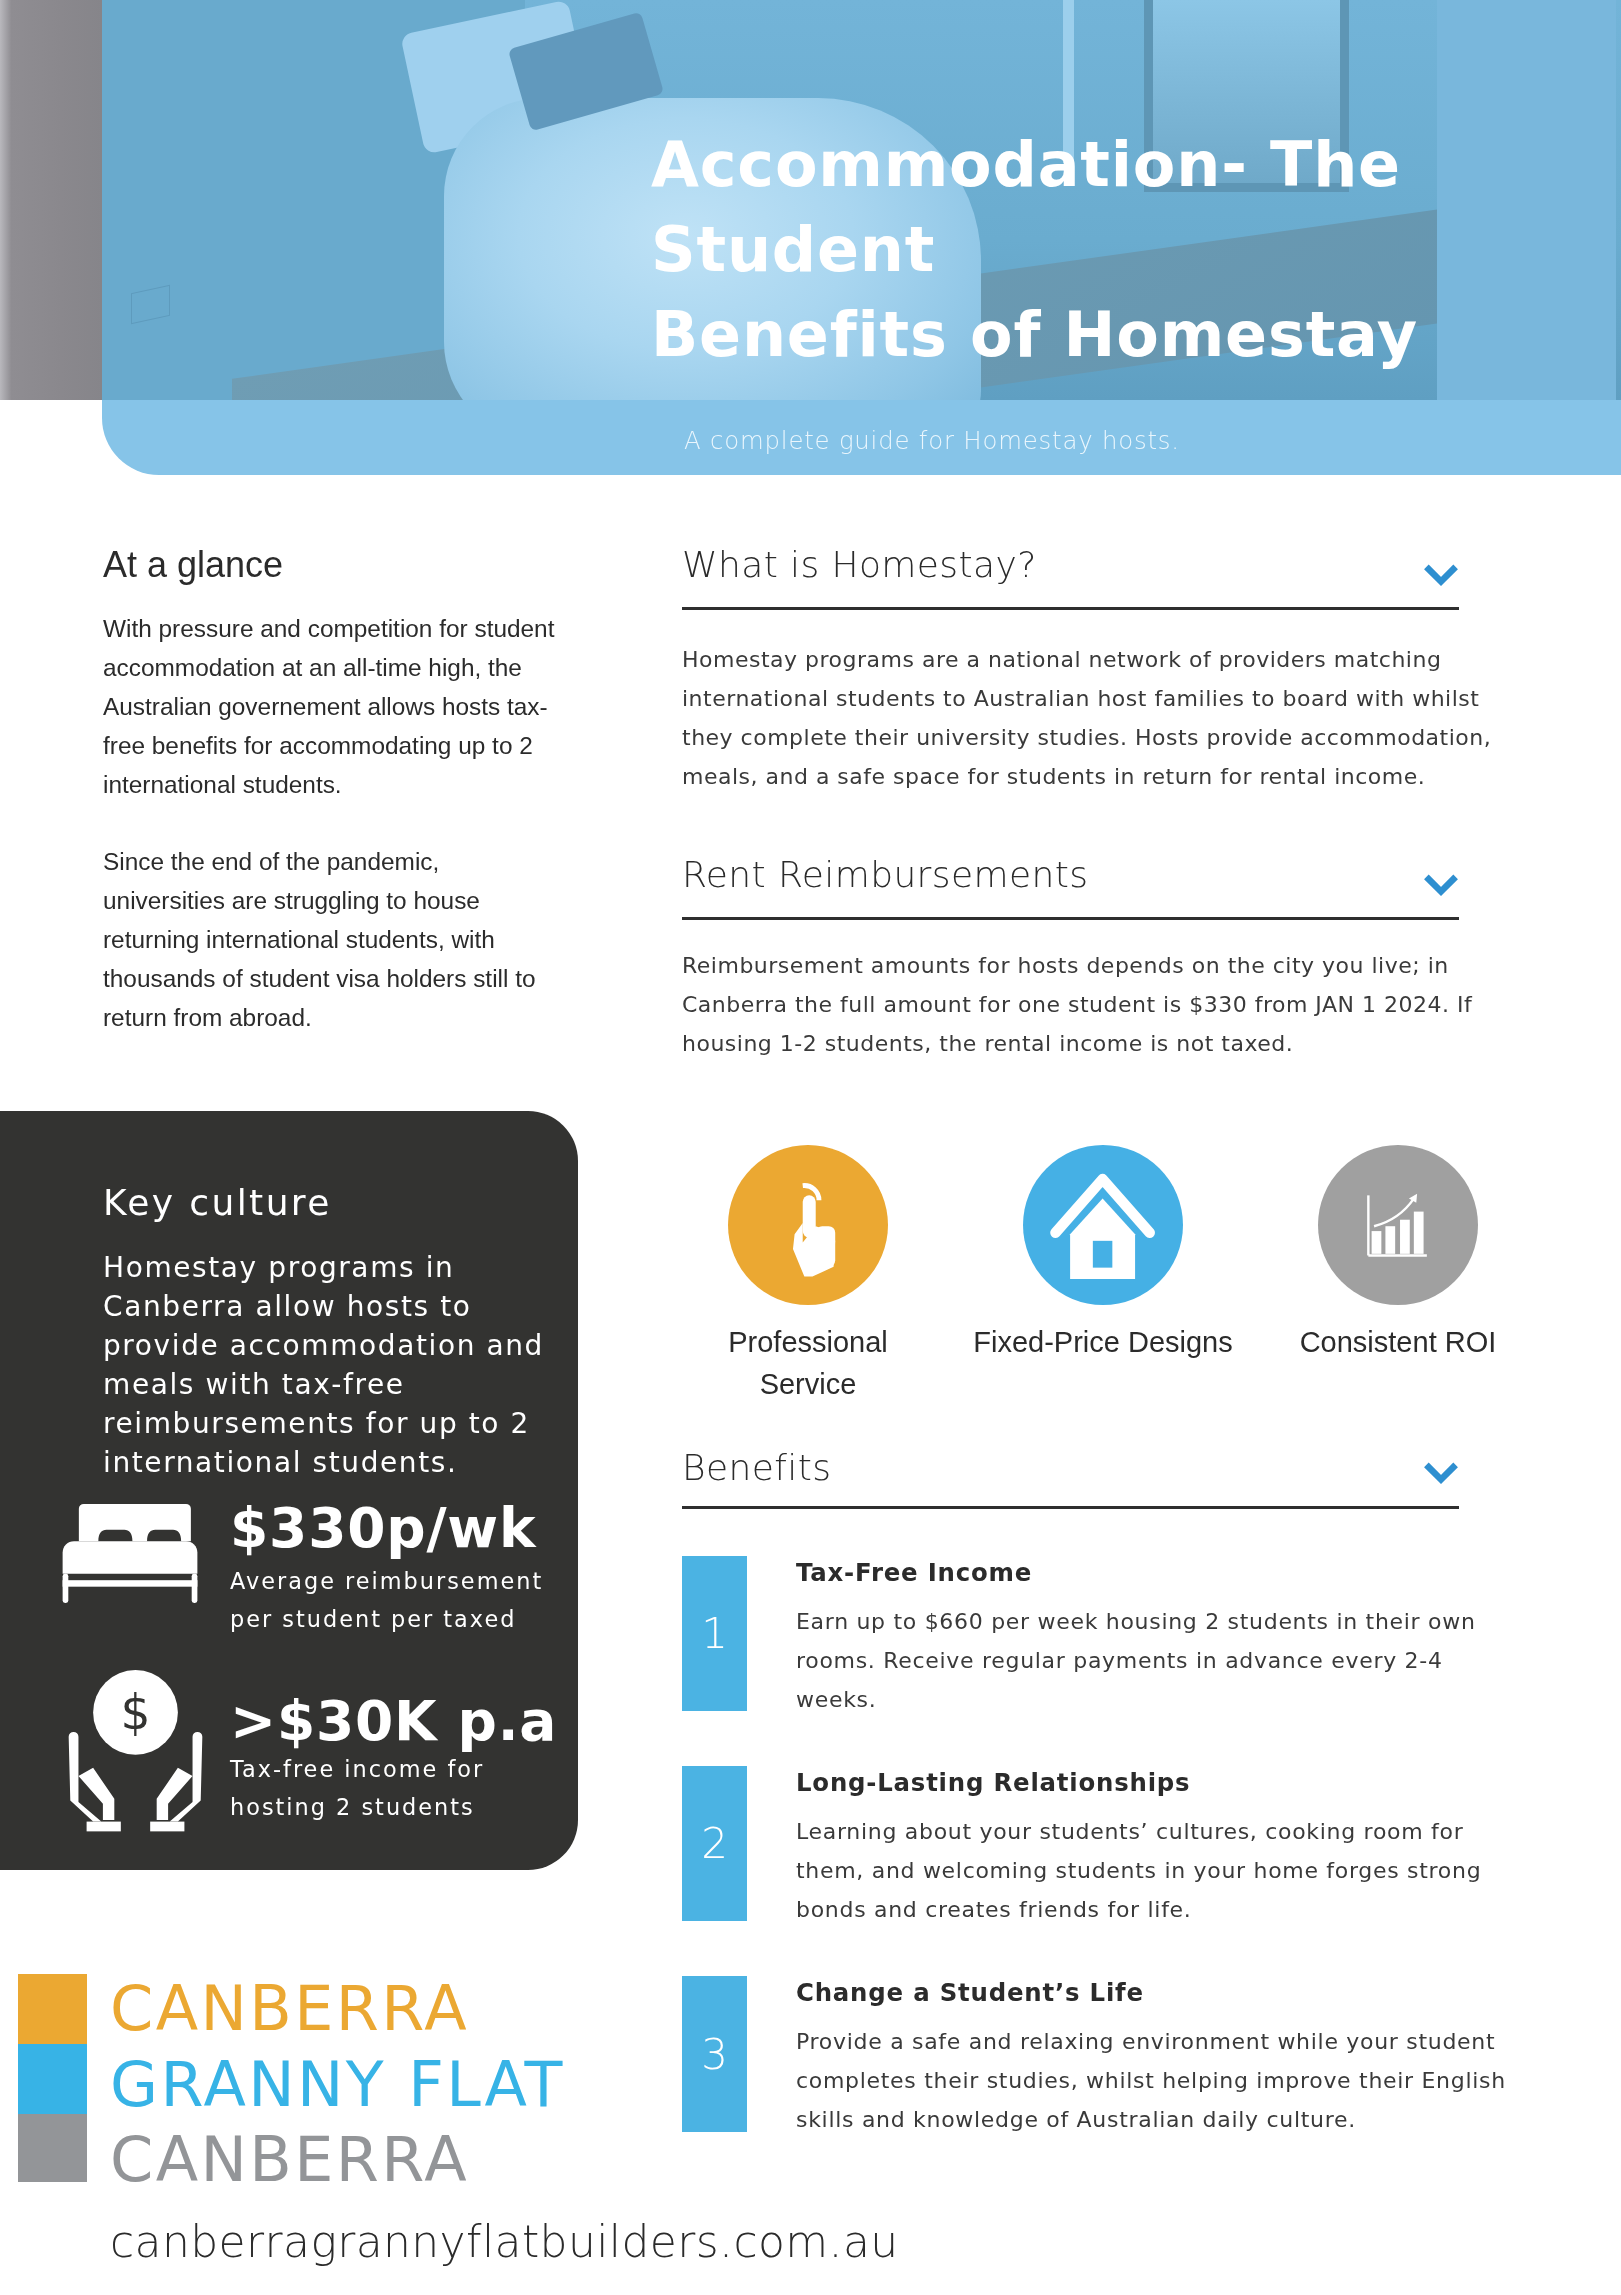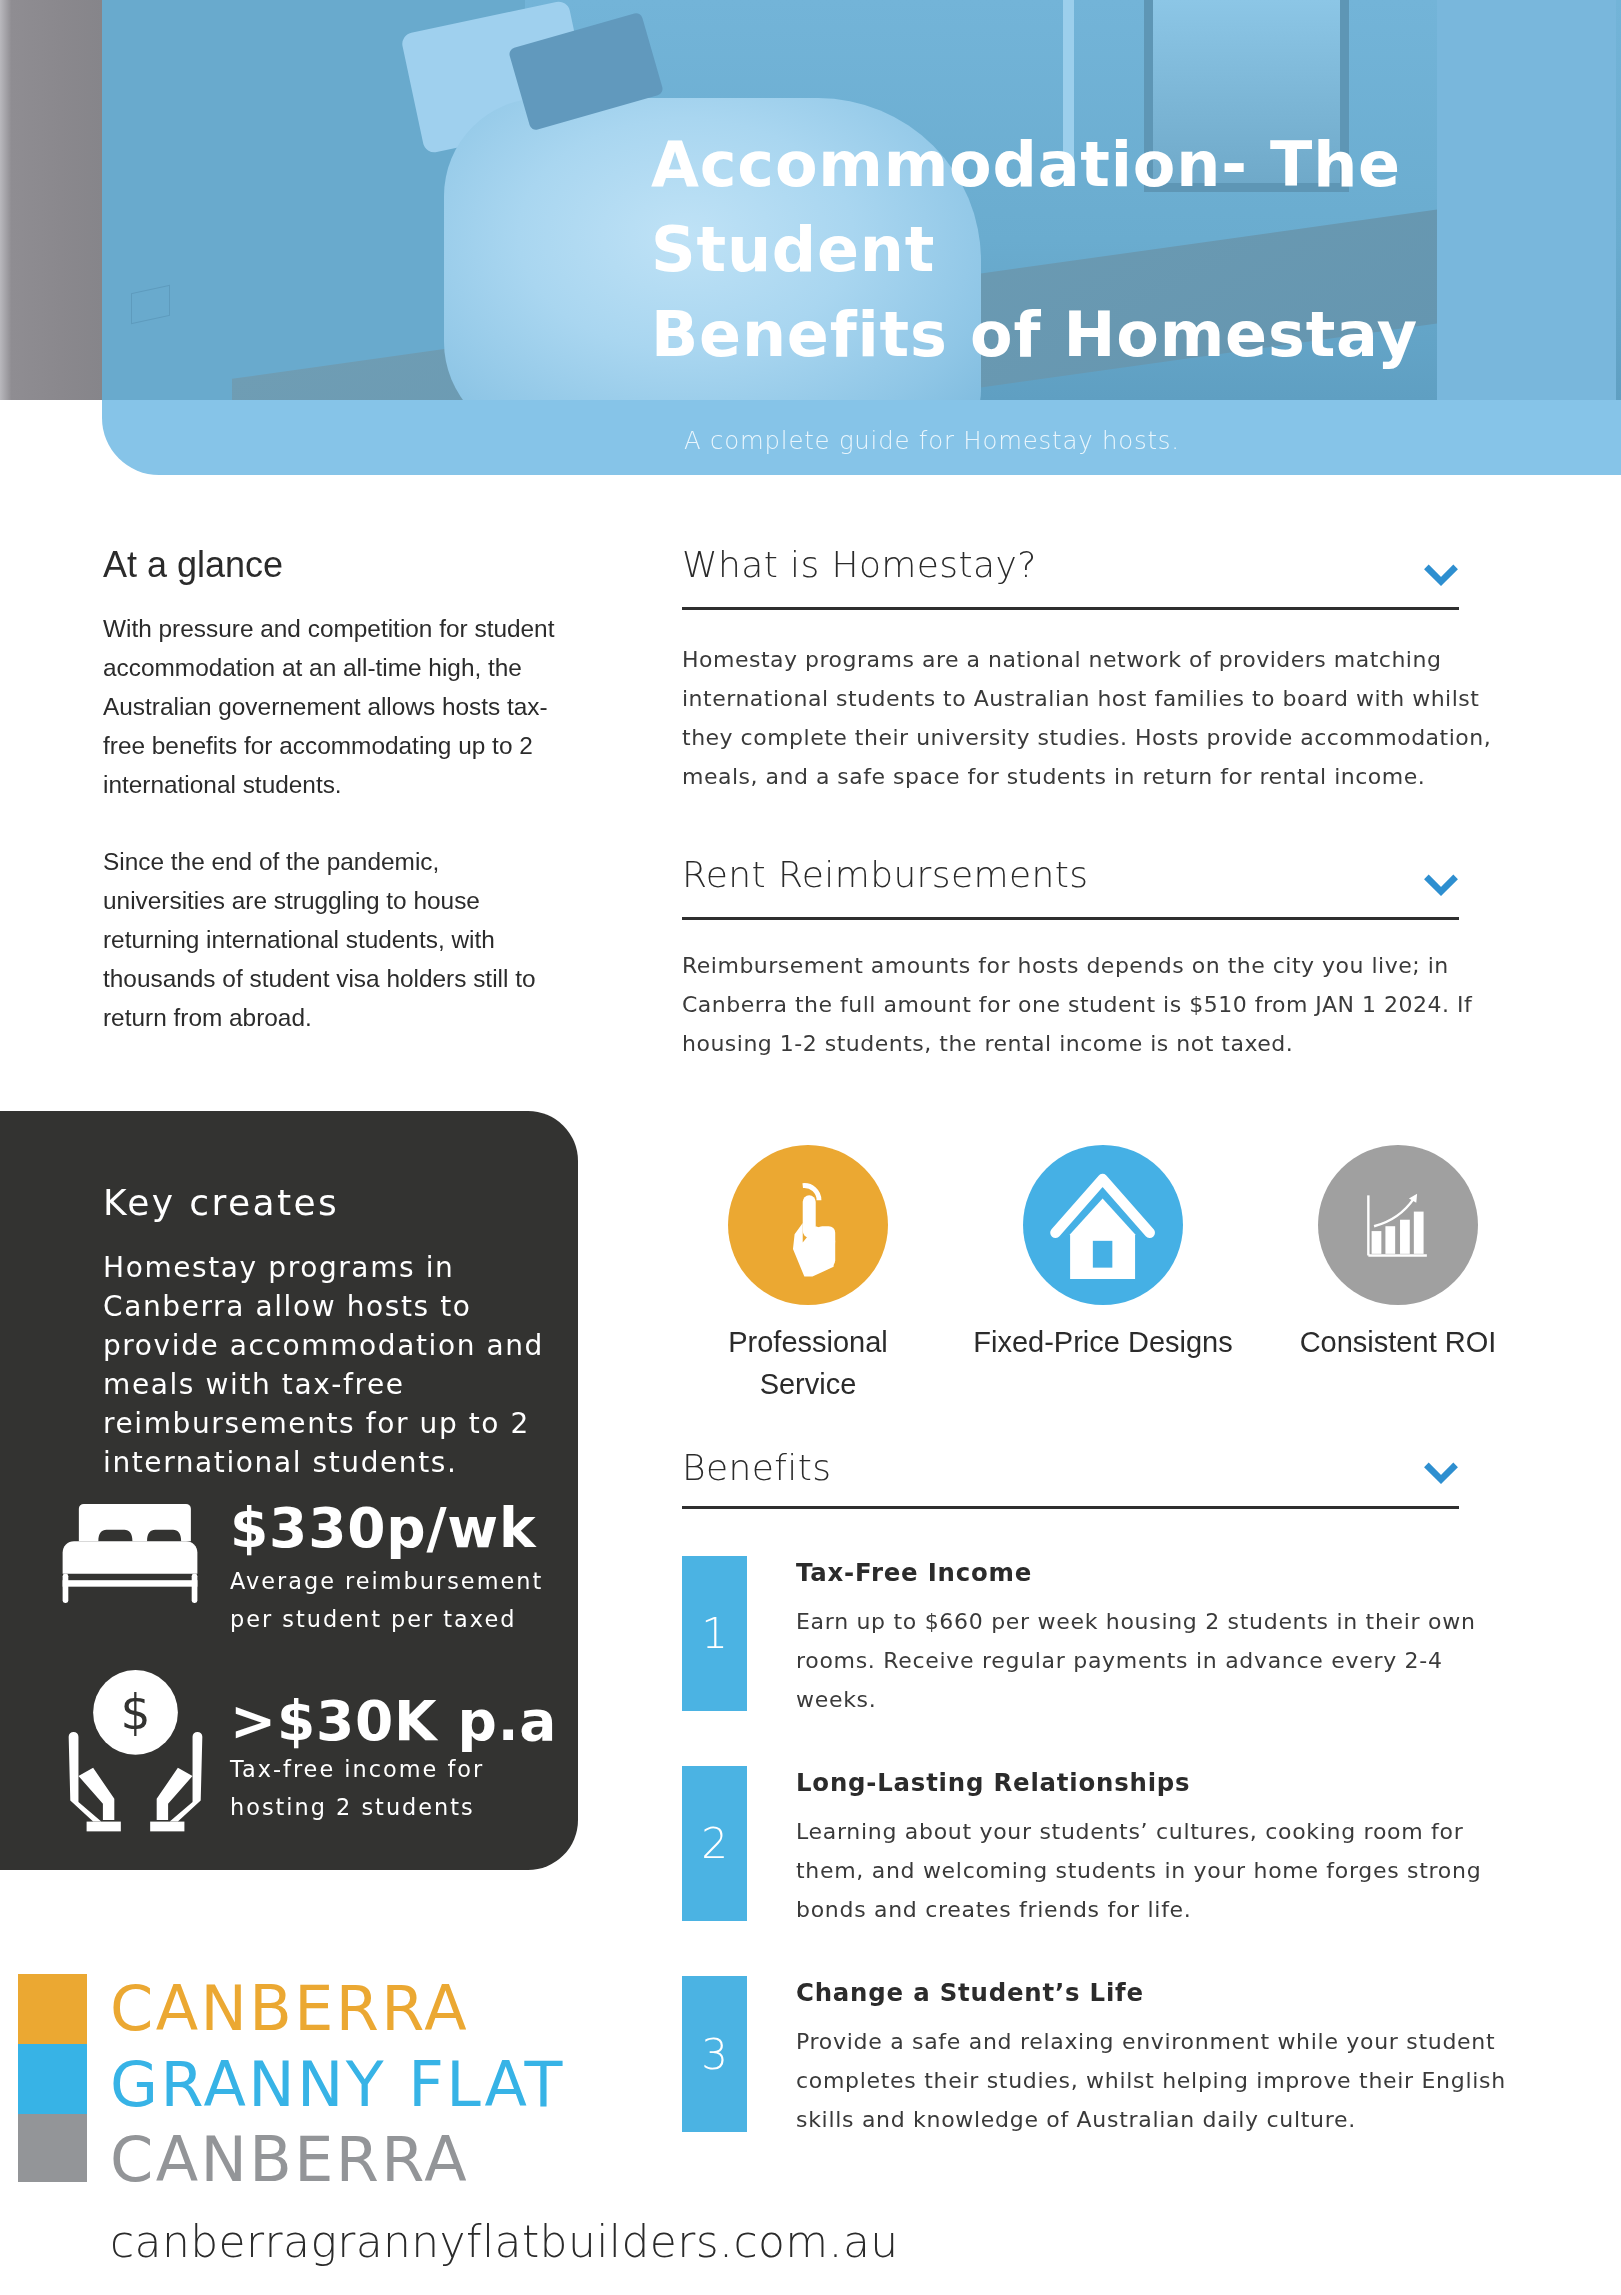--- a/index.html
+++ b/index.html
@@ -114,21 +114,21 @@
 </div>
 <div class="section-body" style="top:640px;">Homestay programs are a national network of providers matching international students to Australian host families to board with whilst they complete their university studies. Hosts provide accommodation, meals, and a safe space for students in return for rental income.</div>
 
 <div class="section-head" style="top:854px; height:68px;">
   <div class="title">Rent Reimbursements</div>
   <svg class="chevron" style="top:18px;" viewBox="0 0 44 32">
     <polyline points="4,6 22,24 40,6" fill="none" stroke="#2E8FD0" stroke-width="8"></polyline>
   </svg>
   <div class="rule" style="top:63px;"></div>
 </div>
-<div class="section-body" style="top:946px;">Reimbursement amounts for hosts depends on the city you live; in Canberra the full amount for one student is $510 from JAN 1 2024. If housing 1-2 students, the rental income is not taxed.</div>
+<div class="section-body" style="top:946px;">Reimbursement amounts for hosts depends on the city you live; in Canberra the full amount for one student is $330 from JAN 1 2024. If housing 1-2 students, the rental income is not taxed.</div>
 
 <div class="feature" style="left:678px; top:1145px;">
   <div class="circle" style="background:#EBA832;">
     <svg width="160" height="160" viewBox="0 0 197 197">
       <path d="M92 50 a18 18 0 0 1 20 18" fill="none" stroke="#fff" stroke-width="6"></path>
       <rect x="92" y="62" width="16" height="52" rx="8" fill="#fff"></rect>
       <path d="M82 110 L92 96 L92 120 L108 100 L120 104 L128 110 L132 118 L130 150 L104 162 L94 162 L80 128 Z" fill="#fff"></path>
       <rect x="108" y="100" width="24" height="50" rx="8" fill="#fff"></rect>
     </svg>
   </div>
@@ -156,21 +156,21 @@
       <rect x="101" y="92" width="12" height="42" fill="#fff"></rect>
       <rect x="118" y="82" width="12" height="52" fill="#fff"></rect>
       <path d="M69 100 Q100 92 118 66" fill="none" stroke="#fff" stroke-width="3"></path>
       <polygon points="122,60 112,66 121,71" fill="#fff"></polygon>
     </svg>
   </div>
   <div class="label">Consistent ROI</div>
 </div>
 
 <div class="abs metrics-panel"></div>
-<div class="abs metrics-title">Key creates</div>
+<div class="abs metrics-title">Key culture</div>
 <div class="abs metrics-body">Homestay programs in Canberra allow hosts to provide accommodation and meals with tax-free reimbursements for up to 2 international students.</div>
 
 <svg class="abs" style="left:61px; top:1502px;" width="138" height="102" viewBox="0 0 170 125">
   <path d="M14 2 h140 a6 6 0 0 1 6 6 v40 h-12 c0 -10 -4 -14 -10 -14 h-22 c-6 0 -10 4 -10 14 h-18 c0 -10 -4 -14 -10 -14 h-22 c-6 0 -10 4 -10 14 h-24 v-40 a6 6 0 0 1 6 -6 z" fill="#fff"></path>
   <path d="M16 48 h138 a14 14 0 0 1 14 14 v26 h-166 v-26 a14 14 0 0 1 14 -14 z" fill="#fff"></path>
   <rect x="2" y="96" width="166" height="8" fill="#fff"></rect>
   <rect x="2" y="88" width="7" height="36" rx="3" fill="#fff"></rect>
   <rect x="161" y="88" width="7" height="36" rx="3" fill="#fff"></rect>
 </svg>
 <div class="abs" style="left:230px; top:1496px;">

